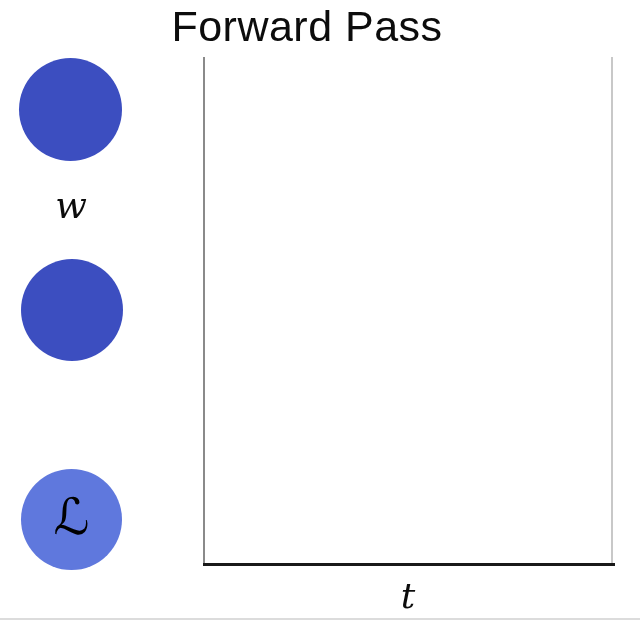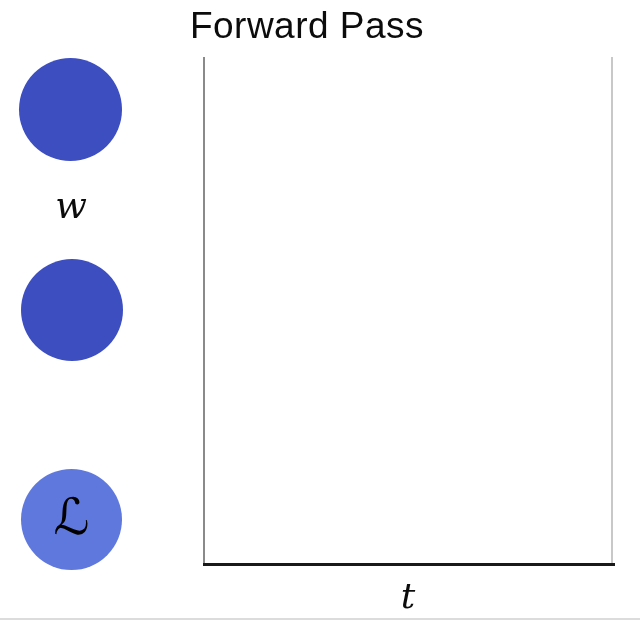--- a/index.html
+++ b/index.html
@@ -16,21 +16,21 @@
     font-family: "Liberation Sans", sans-serif;
   }
   .title {
     position: absolute;
     left: 0;
     top: 0;
     width: 614px;
     height: 52px;
     line-height: 52px;
     text-align: center;
-    font-size: 37px;
+    font-size: 43px;
     font-weight: 400;
     letter-spacing: 0.5px;
     color: #0c0c0c;
     font-family: "Liberation Sans", "DejaVu Sans", sans-serif;
     white-space: nowrap;
   }
   .node {
     position: absolute;
     border-radius: 50%;
   }

